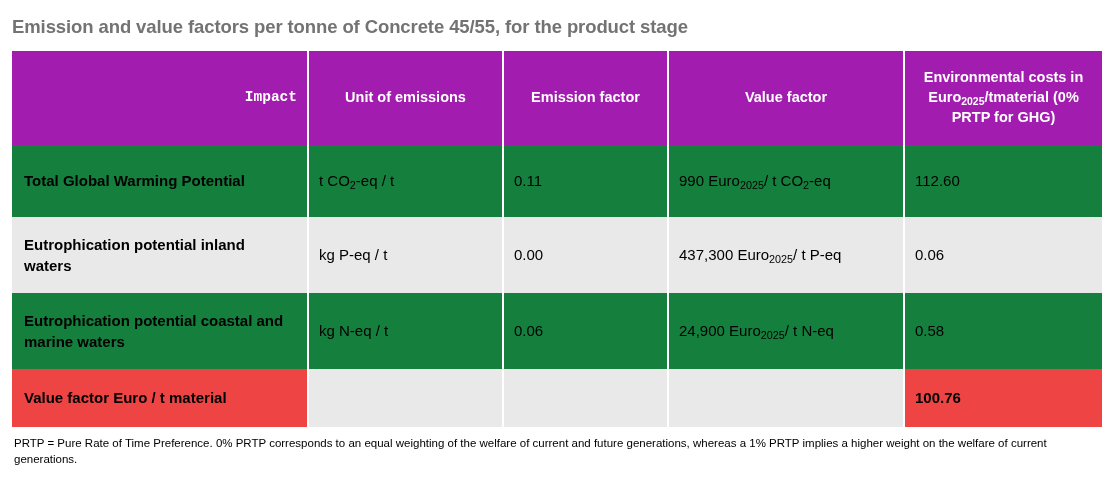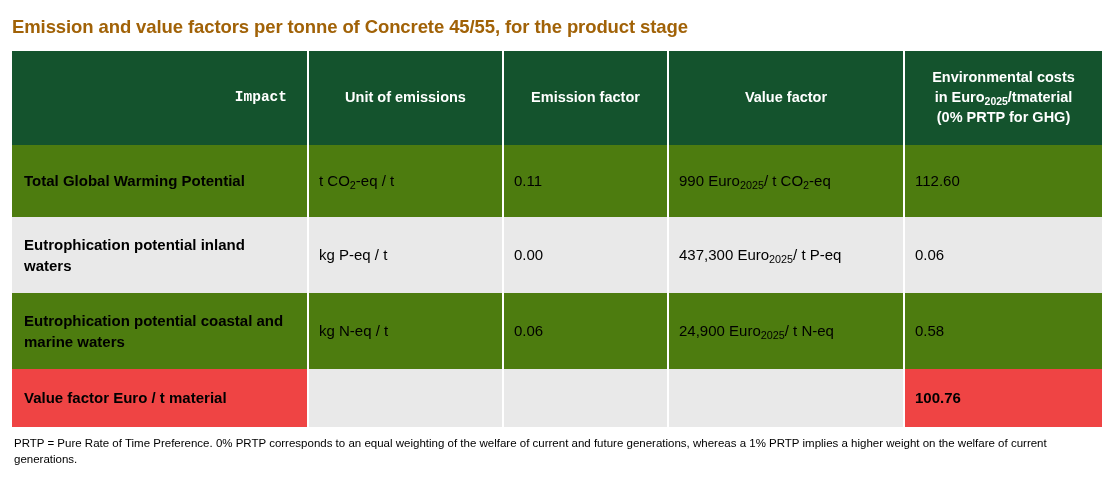--- a/index.html
+++ b/index.html
@@ -20,44 +20,44 @@
     box-sizing: border-box;
     padding: 14px 10px 0 10px;
     position: relative;
   }
   .title {
     font-size: 18.5px;
     font-weight: bold;
     line-height: 1.45;
     letter-spacing: -0.1px;
     margin: 0 0 10px 2px;
-    color: #a16207;
+    color: #737373;
   }
   .title-line { display: block; }
 
   table.factors {
     border-collapse: collapse;
     width: 1090px;
     table-layout: fixed;
     margin-left: 2px;
   }
   table.factors col.c0 { width: 296px; }
   table.factors col.c1 { width: 195px; }
   table.factors col.c2 { width: 165px; }
   table.factors col.c3 { width: 236px; }
   table.factors col.c4 { width: 198px; }
 
   thead th {
-    background: #14532d;
+    background: #a21caf;
     color: #ffffff;
     font-size: 14.5px;
     font-weight: bold;
     height: 86px;
     vertical-align: middle;
-    padding: 4px 20px;
+    padding: 4px 10px;
     border-right: 2px solid #ffffff;
     text-align: center;
     line-height: 1.35;
   }
   thead th.left {
     text-align: right;
     padding-left: 12px;
     font-family: Liberation Mono, monospace;
   }
   thead th:last-child { border-right: none; }
@@ -71,21 +71,21 @@
     line-height: 1.4;
   }
   tbody td:last-child { border-right: none; }
   tbody td.label {
     text-align: left;
     font-weight: bold;
     padding-left: 12px;
     padding-right: 14px;
   }
   tbody tr.shade td { background: #e9e9e9; }
-  tbody tr.plain td { background: #4d7c0f; }
+  tbody tr.plain td { background: #15803d; }
   tbody tr.total td {
     background: #ef4444;
     font-weight: bold;
     height: 38px;
   }
   tbody tr.total td.spacer { background: #e9e9e9; }
   tbody tr.r1 td { height: 52px; }
   tbody tr.r2 td, tbody tr.r3 td { height: 56px; }
 
   sub {

